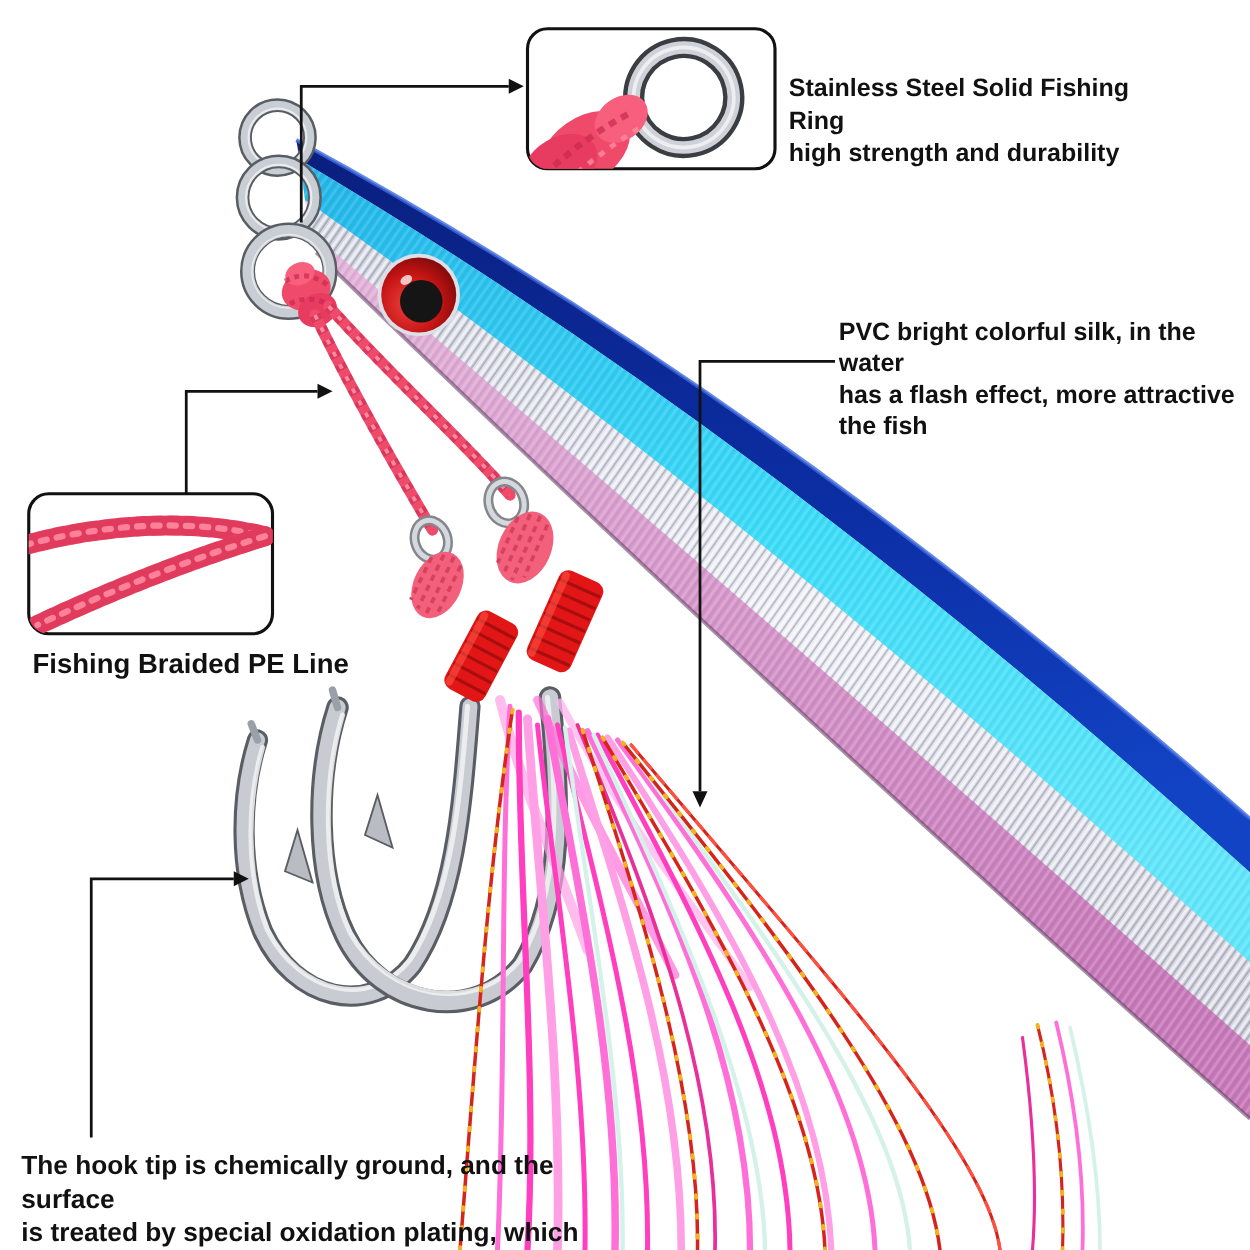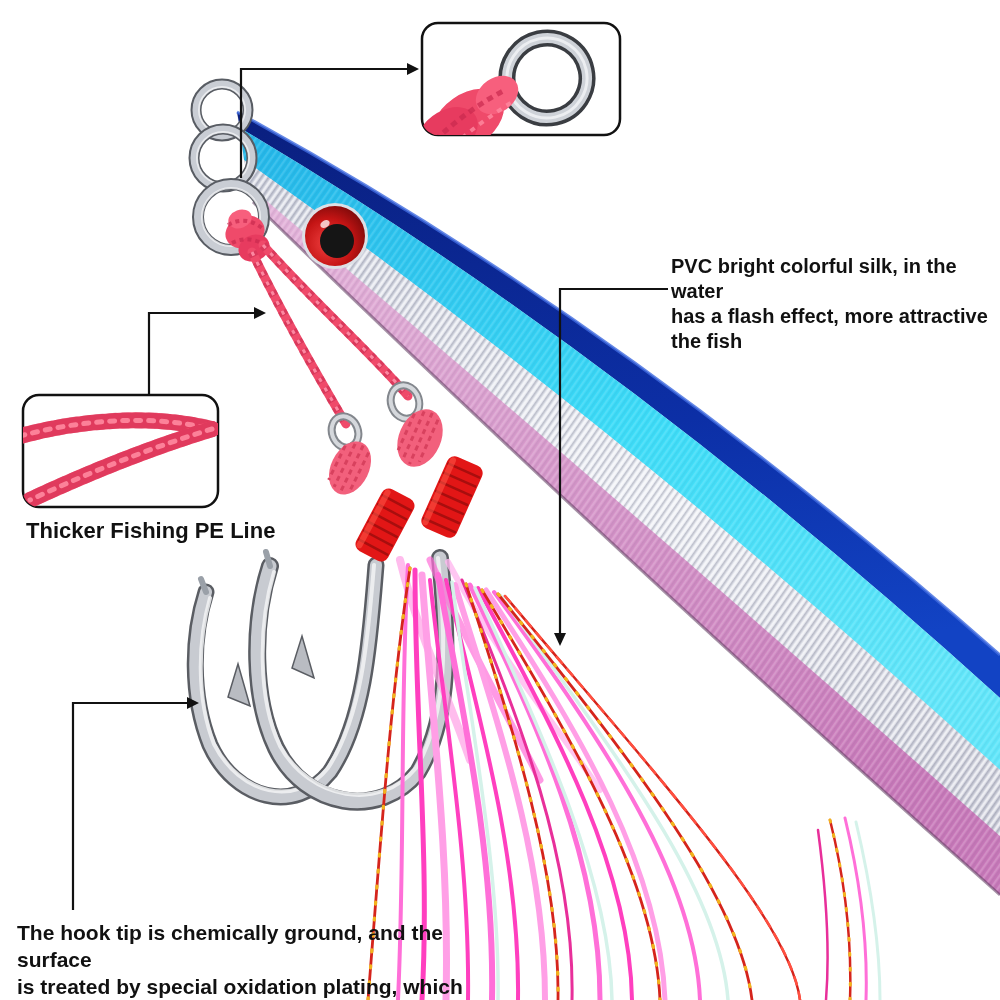--- a/index.html
+++ b/index.html
@@ -231,23 +231,25 @@
       <path d="M20,436 C80,420 150,414 212,429" stroke="#ef4a6a" stroke-width="16"></path>
       <path d="M20,436 C80,420 150,414 212,429" stroke="#d22a50" stroke-width="16" stroke-dasharray="6 7" opacity="0.5"></path>
       <path d="M20,436 C80,420 150,414 212,429" stroke="#ff8aa0" stroke-width="5" stroke-dasharray="5 8" opacity="0.9"></path>
       <path d="M212,429 C150,448 90,472 30,500" stroke="#ef4a6a" stroke-width="16"></path>
       <path d="M212,429 C150,448 90,472 30,500" stroke="#d22a50" stroke-width="16" stroke-dasharray="6 7" opacity="0.5"></path>
       <path d="M212,429 C150,448 90,472 30,500" stroke="#ff8aa0" stroke-width="5" stroke-dasharray="5 8" opacity="0.9"></path>
     </g>
   </g>
 </svg>
 
+  <div class="ann ann-ring">Stainless Steel Solid Fishing Ring
+high strength and durability</div>
 
   <div class="ann ann-silk">PVC bright colorful silk, in the water
 has a flash effect, more attractive
 the fish</div>
 
-  <div class="ann ann-pe">Thicker Fishing PE Line</div>
+  <div class="ann ann-pe">Fishing Braided PE Line</div>
 
   <div class="ann ann-hook">The hook tip is chemically ground, and the surface
 is treated by special oxidation plating, which has
 wear resistance and corrosion resistance</div>
 </div>
 
 </body></html>

